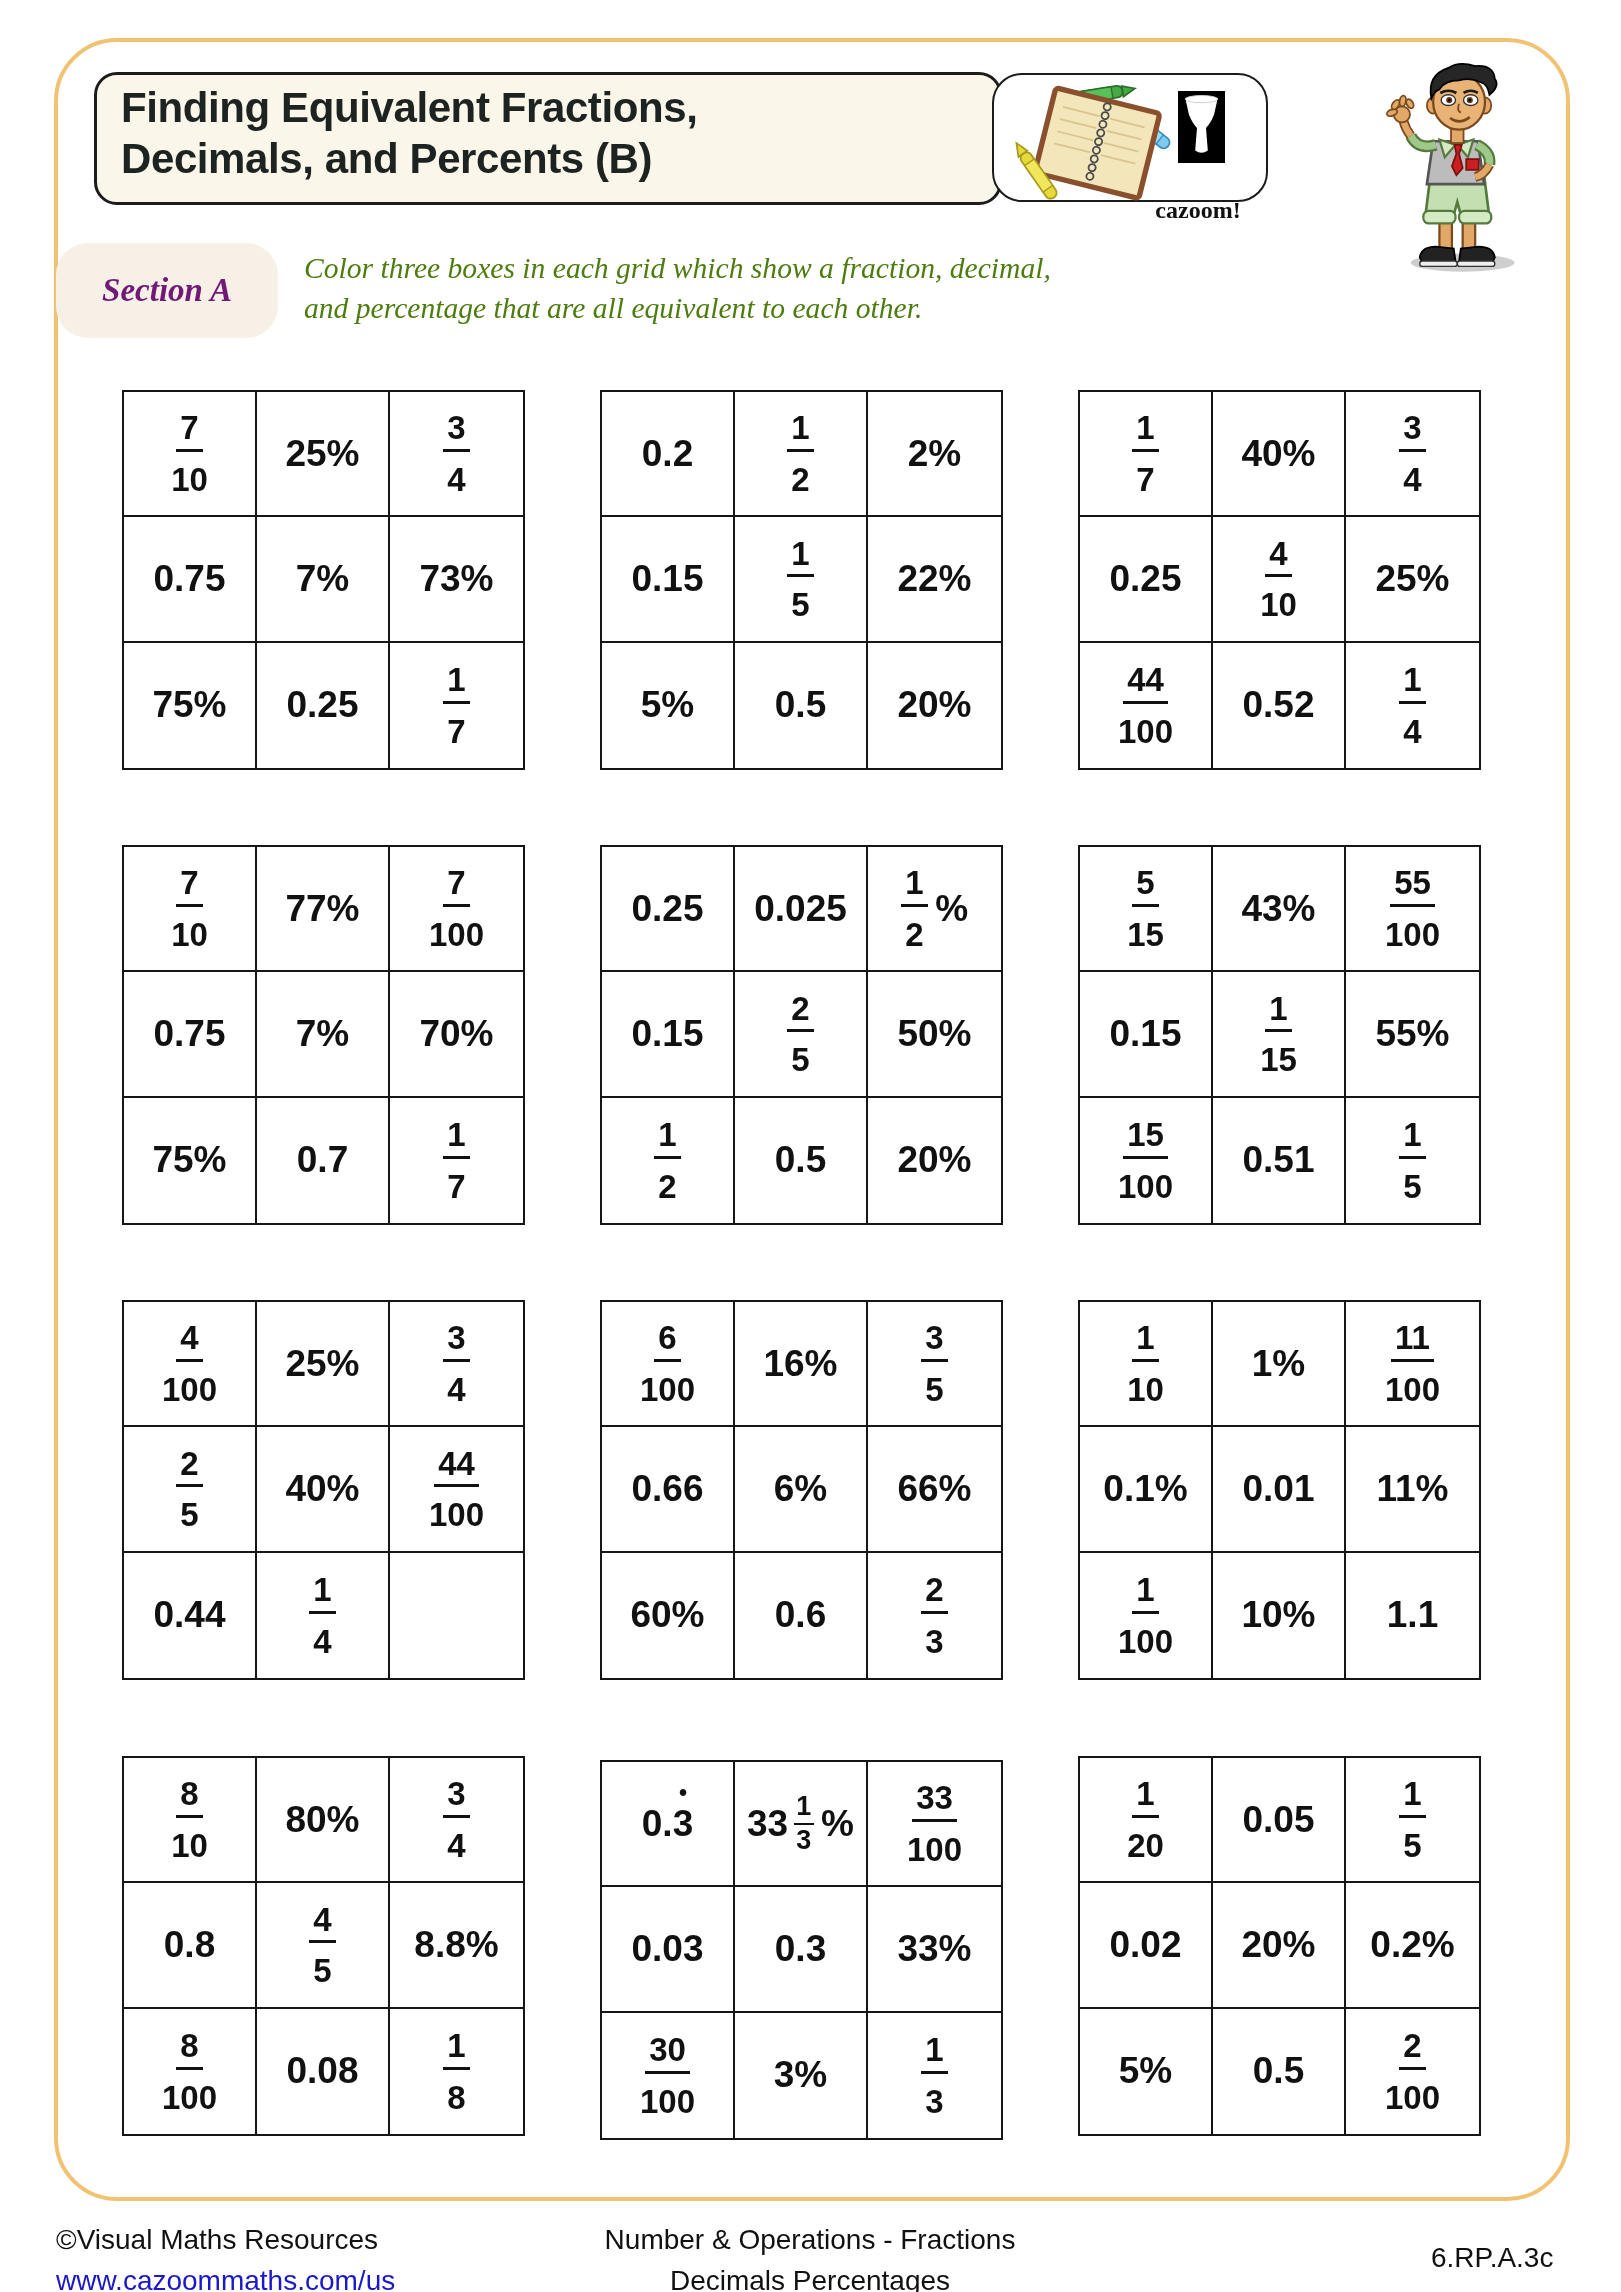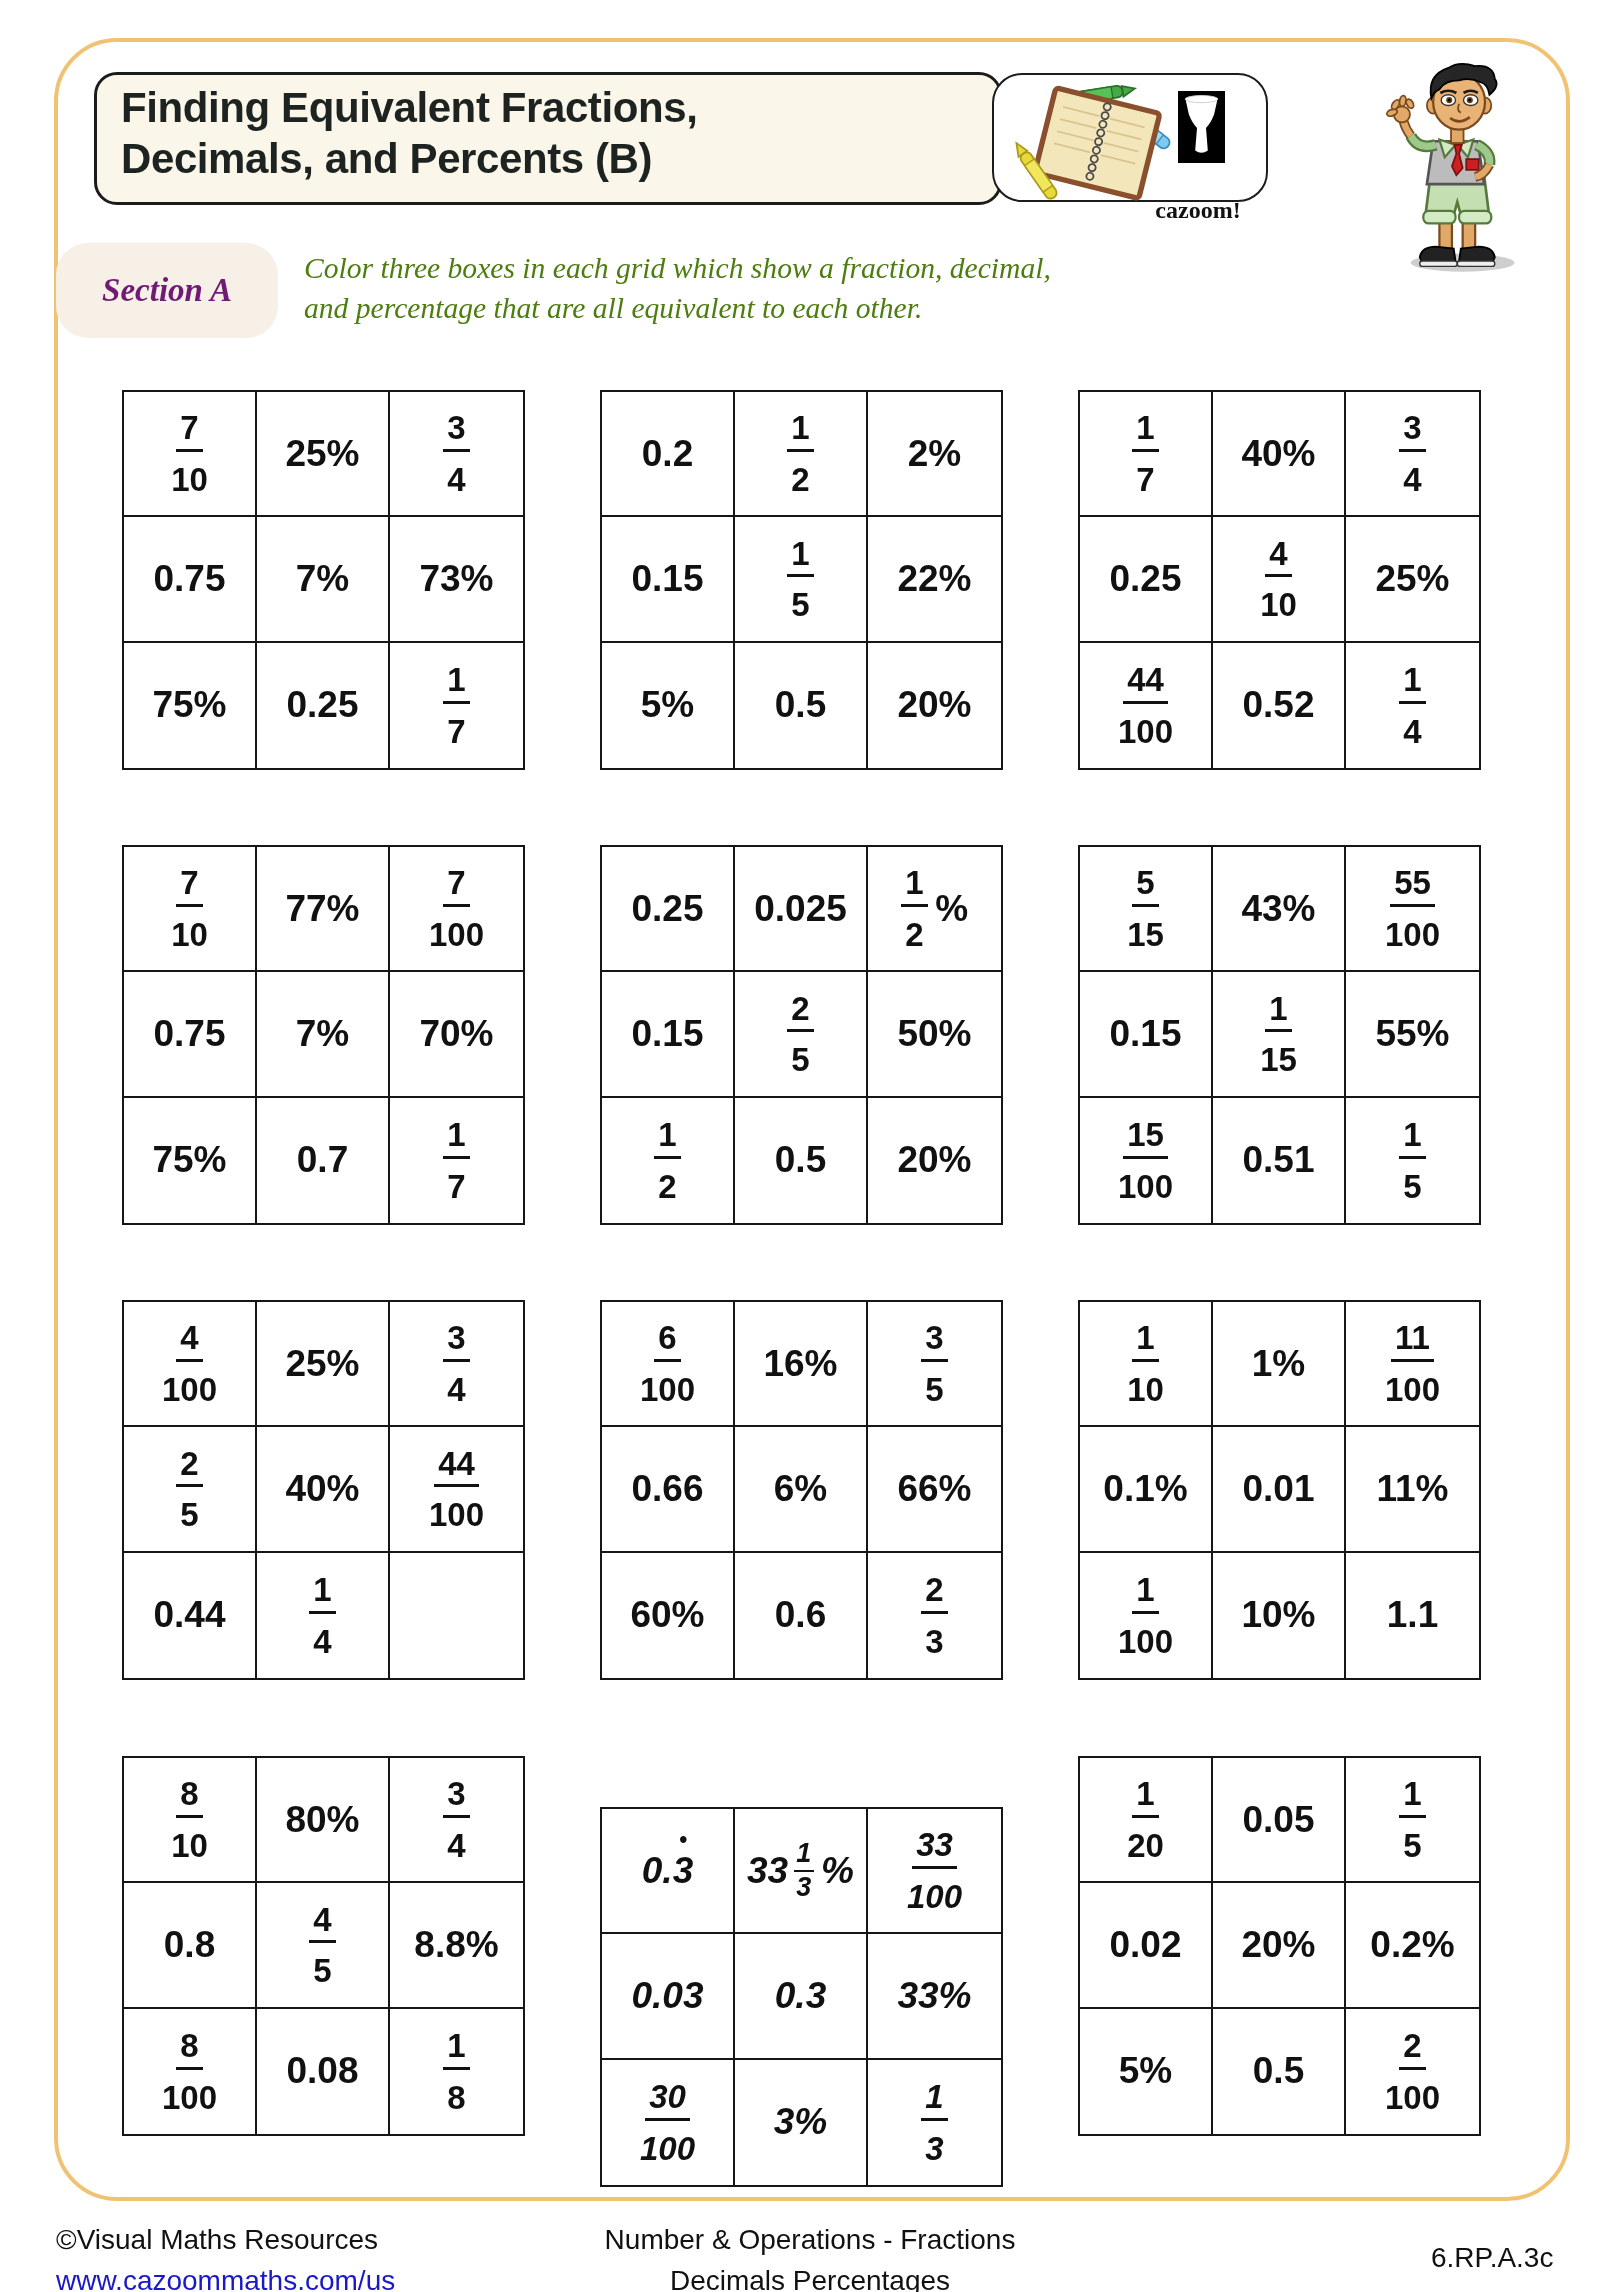--- a/index.html
+++ b/index.html
@@ -30,21 +30,21 @@
   .wgrid:nth-of-type(1){left:122px;top:390px;}
   .wgrid:nth-of-type(2){left:600px;top:390px;}
   .wgrid:nth-of-type(3){left:1078px;top:390px;}
   .wgrid:nth-of-type(4){left:122px;top:845px;}
   .wgrid:nth-of-type(5){left:600px;top:845px;}
   .wgrid:nth-of-type(6){left:1078px;top:845px;}
   .wgrid:nth-of-type(7){left:122px;top:1300px;}
   .wgrid:nth-of-type(8){left:600px;top:1300px;}
   .wgrid:nth-of-type(9){left:1078px;top:1300px;}
   .wgrid:nth-of-type(10){left:122px;top:1756px;}
-  .wgrid:nth-of-type(11){left:600px;top:1807px;font-style:italic;}
+  .wgrid:nth-of-type(11){left:600px;top:1760px;}
   .wgrid:nth-of-type(12){left:1078px;top:1756px;}
 
   .cell{border-right:2.2px solid #161616;border-bottom:2.2px solid #161616;
     display:flex;align-items:center;justify-content:center;gap:7.2px;background:#fff;}
   .cell:nth-child(3n){border-right:none;}
   .cell:nth-child(n+7){border-bottom:none;}
 
   .val{font-size:37px;font-weight:bold;color:#111;}
   .frac{display:inline-flex;flex-direction:column;align-items:center;font-weight:bold;color:#111;}
   .frac .num{font-size:33px;line-height:37px;border-bottom:3.1px solid #111;padding:0 4.5px 2.7px 4.5px;}

